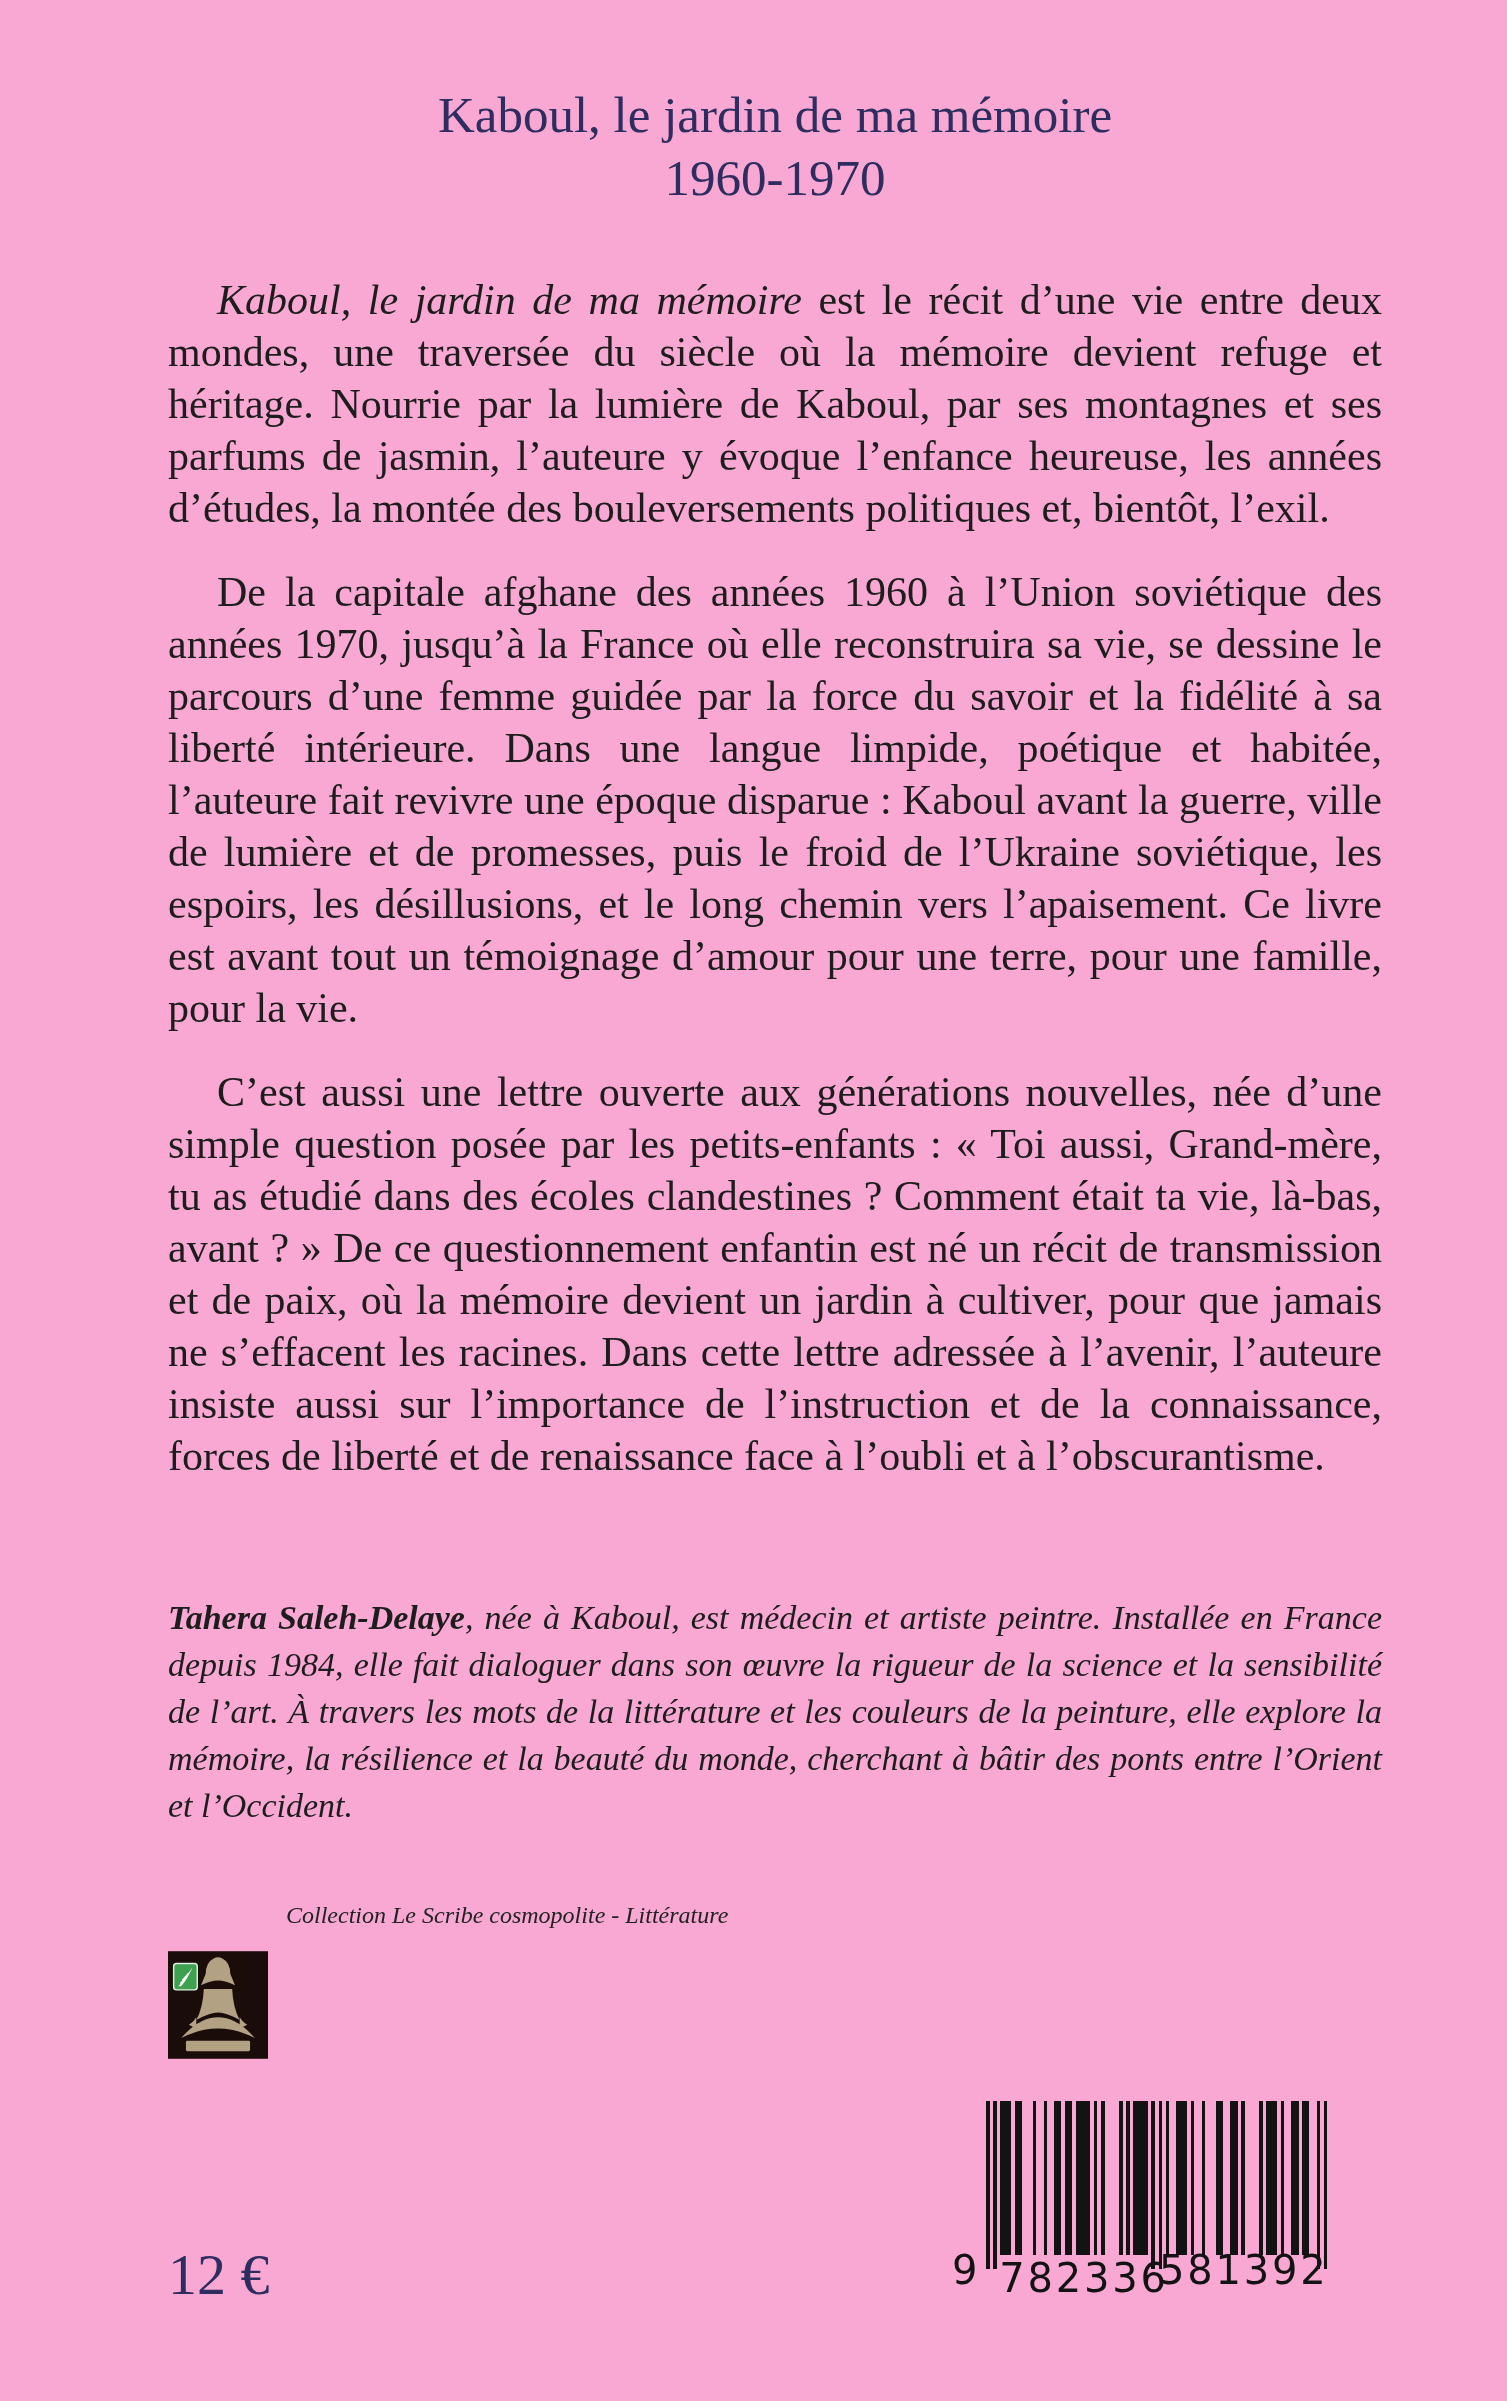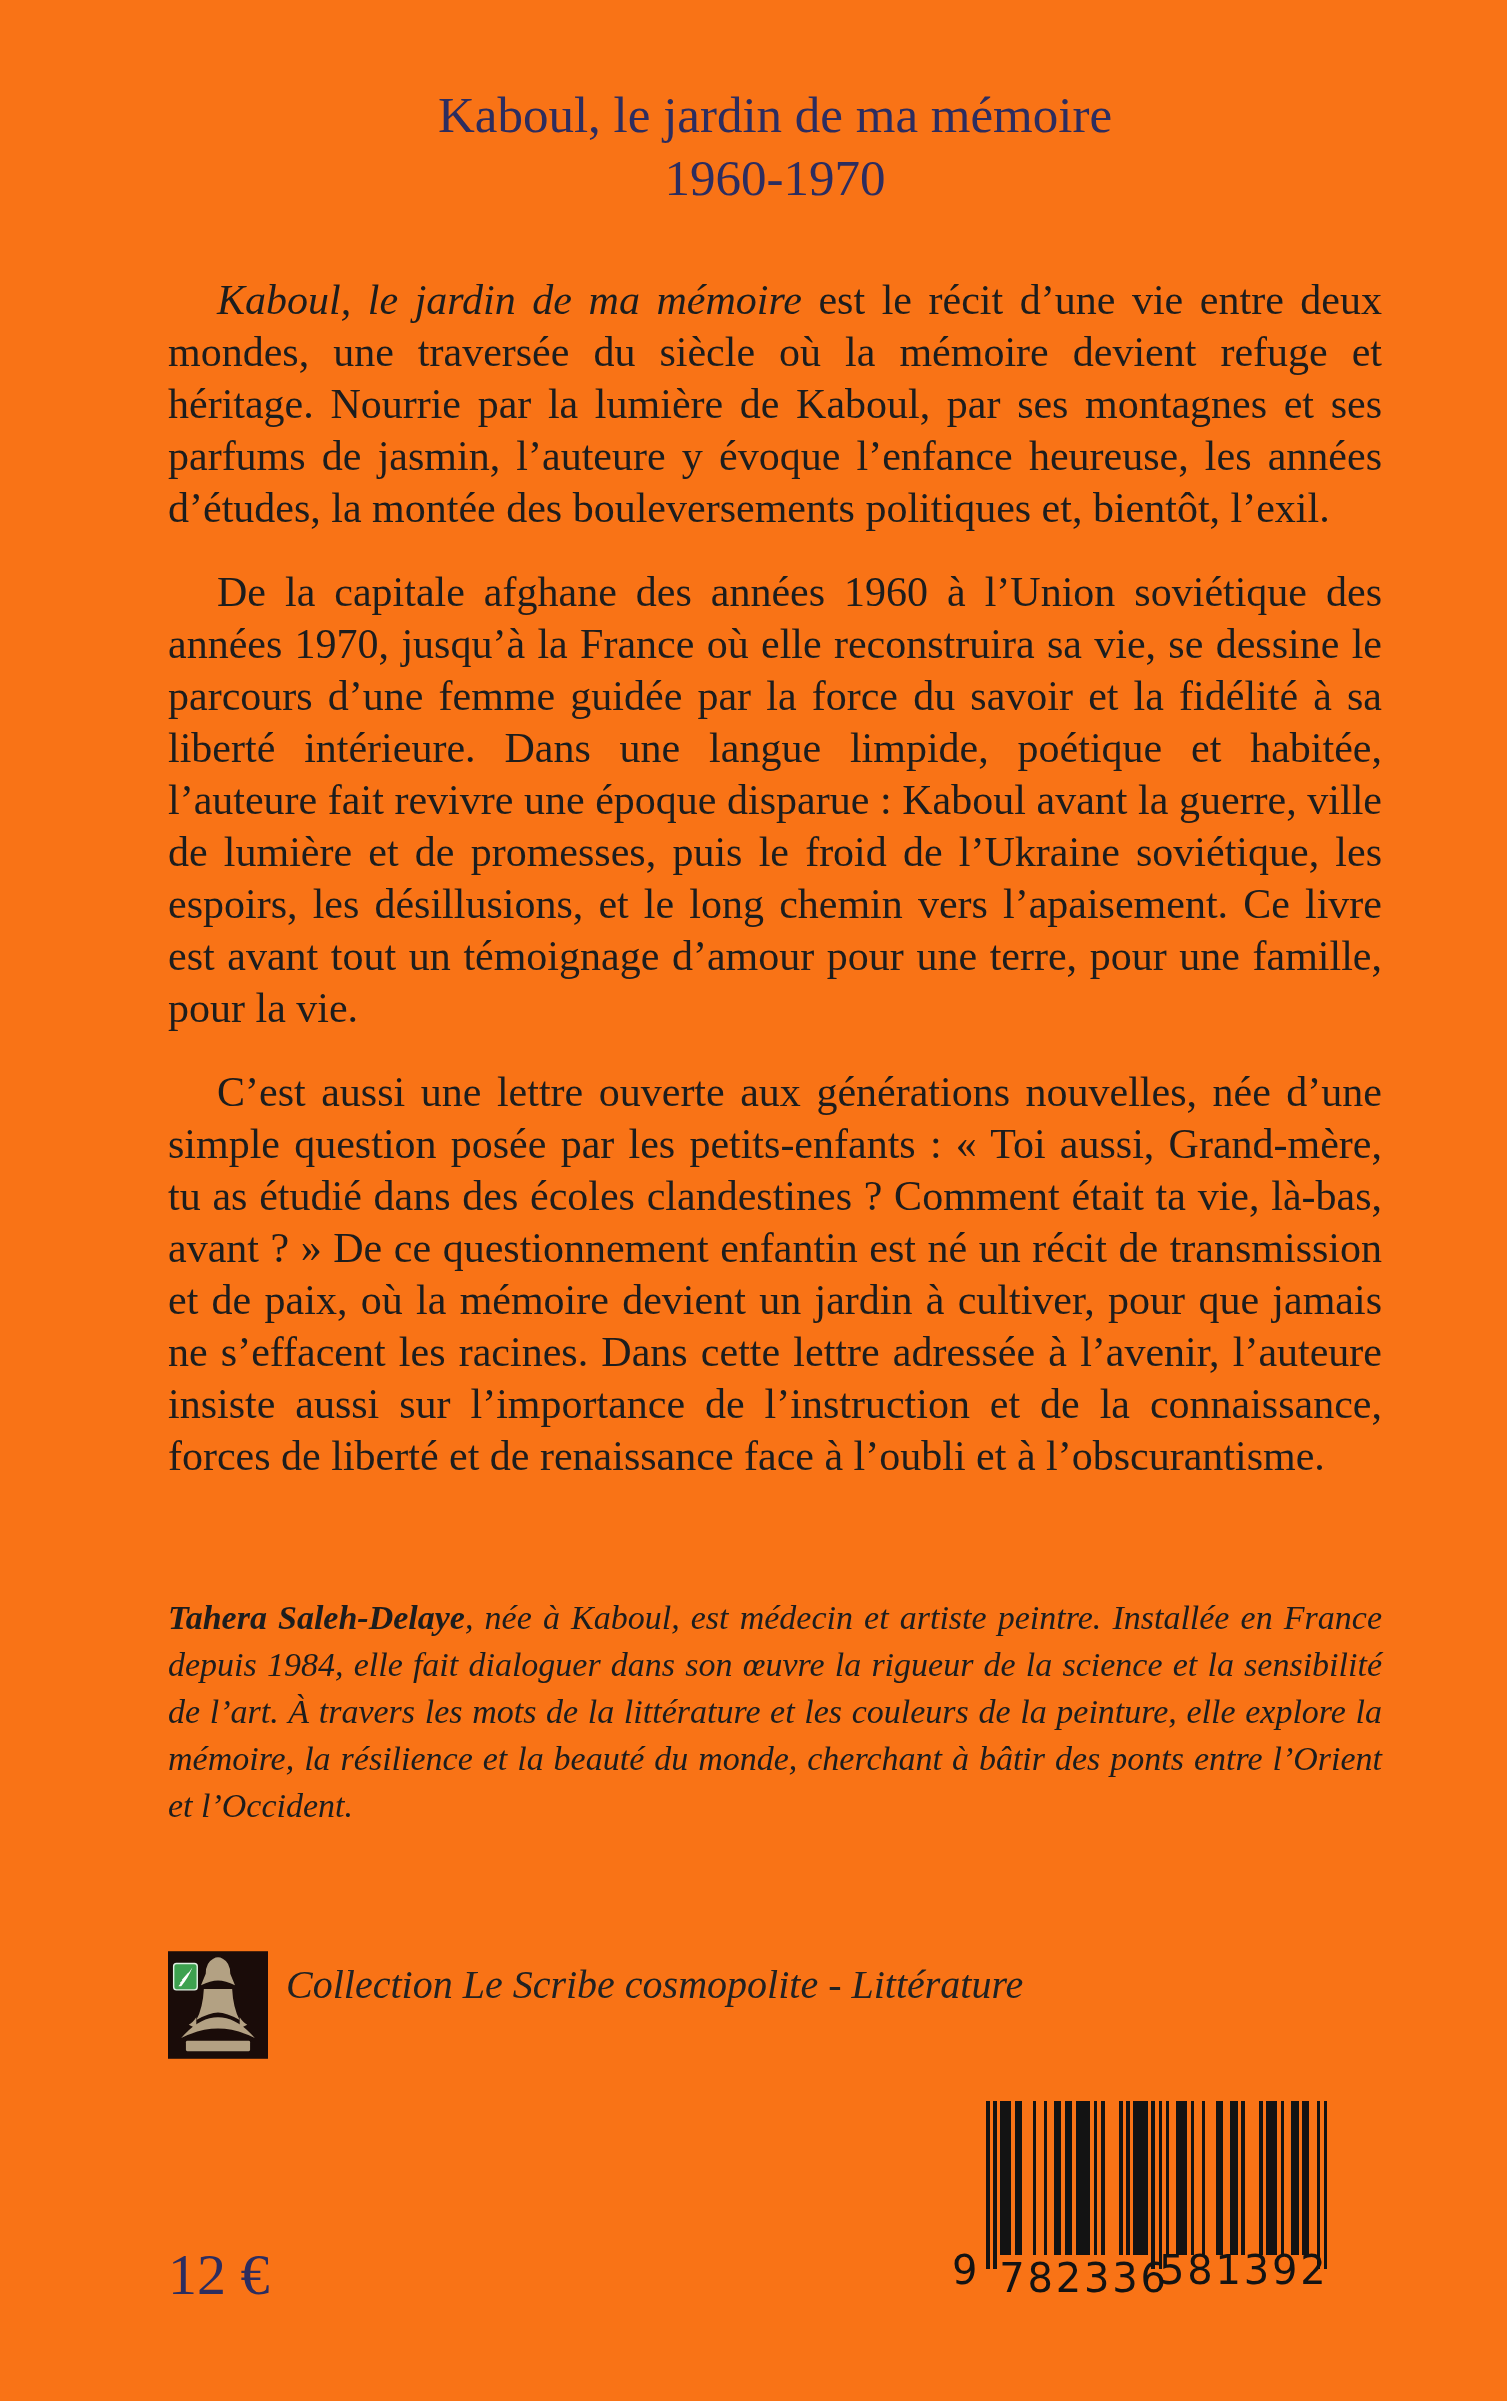--- a/index.html
+++ b/index.html
@@ -1,31 +1,31 @@
 <!DOCTYPE html>
 <html lang="fr" style="font-size:15px"><head>
 <meta charset="utf-8">
 <style>
   html,body{margin:0;padding:0;background:#ffffff;}
   .page{
-    position:relative;width:1508px;height:2402px;background:#f97316;
+    position:relative;width:1508px;height:2402px;background:#f9a8d4;
     font-family:"Liberation Serif",serif;color:#1d1d1d;overflow:hidden;
   }
   .content{position:absolute;left:168px;top:0;width:1214px;}
   .cover-header{margin-top:81px;text-align:center;color:#2d2d5f;}
   .title{font-size:51px;line-height:68px;font-weight:400;margin:0;}
   .subtitle{font-size:51px;line-height:59px;font-weight:400;margin:0;}
   .synopsis{margin-top:66px;font-size:42px;line-height:52px;text-align:justify;}
   .synopsis p{margin:0 0 32px 0;text-indent:49px;}
   .lead-italic{font-style:italic;}
   .bio{margin-top:112px;font-size:34px;line-height:47px;font-style:italic;text-align:justify;}
   .bio p{margin:0;font-style:italic;}
   .bio .name{font-weight:700;}
   .logo{position:absolute;left:168px;top:1951px;width:100px;height:108px;}
-  .collection{position:absolute;left:286px;top:1961px;font-size:40px;font-style:italic;color:#222222;}
+  .collection{position:absolute;left:286px;top:1902px;font-size:24px;font-style:italic;color:#222222;}
   .isbn{position:absolute;left:168px;top:2190px;font-size:35px;color:#2d2d5f;}
   .price{position:absolute;left:168px;top:2241px;font-size:58px;color:#2d2d5f;}
   .barcode{position:absolute;left:986px;top:2101px;width:346px;height:203px;}
   .bars{display:flex;align-items:flex-start;}
   .module{width:3.6px;height:154px;flex:0 0 auto;}
   .module.on{background:#131313;}
   .module.on.guard{height:168px;}
   .digits{
     position:absolute;top:146px;left:0;width:100%;height:57px;
     font-family:"DejaVu Sans",sans-serif;font-size:40px;color:#131313;

